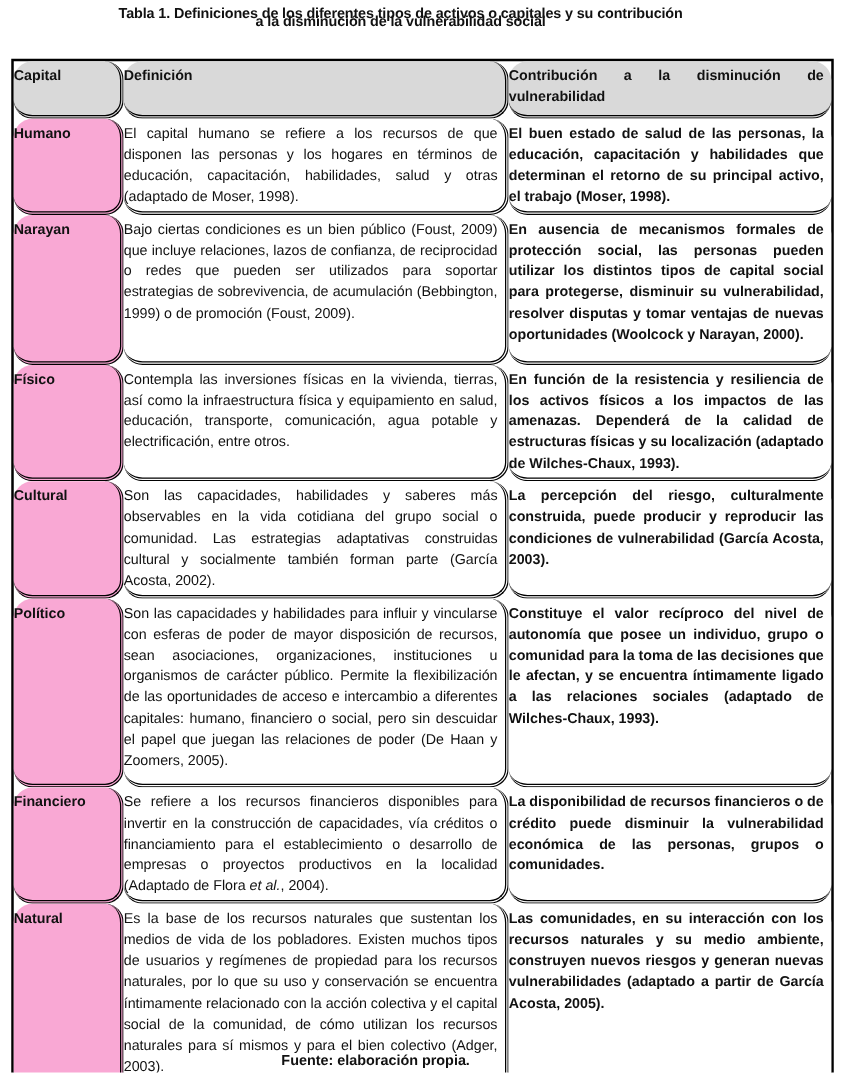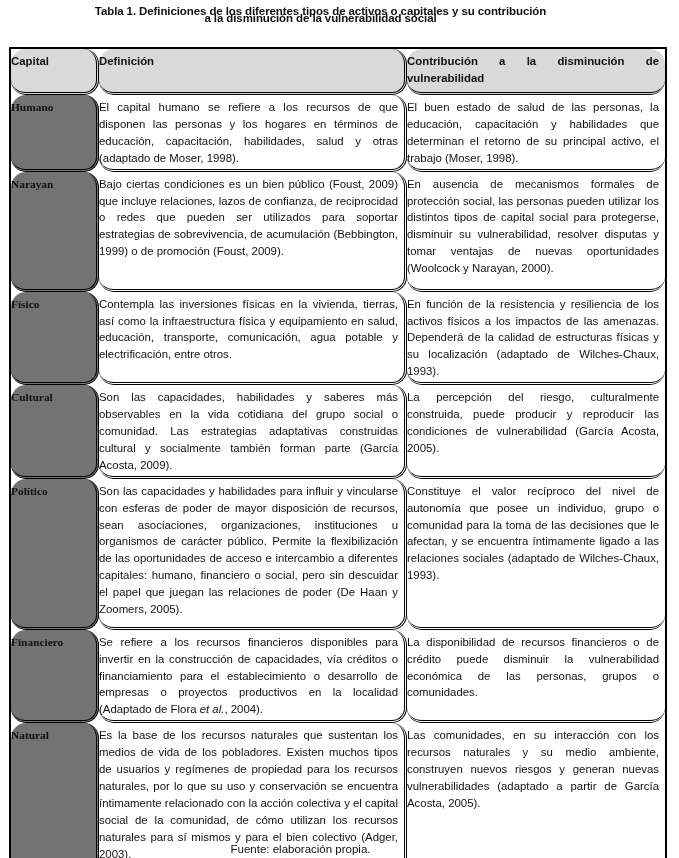--- a/index.html
+++ b/index.html
@@ -29,28 +29,28 @@
       border-radius: 15px;
     }
     table.main tr td:last-child, table.main tr th:last-child { border-right: none; }
     table.main tr:last-child td { border-bottom: none; }
     table.main th {
       background: #d9d9d9; font-weight: bold; text-align: left;
       font-size: 11.4px;
     }
     table.main th.c3 { text-align: justify; text-align-last: left; }
     td.label {
-      background: #737373; font-weight: bold; text-align: left; width: 79px; font-family: Liberation Serif, serif;
+      background: #f9a8d4; font-weight: bold; text-align: left; width: 79px;
     }
     td.def { width: 299px; background: #fff; margin-top: 40px; }
-    td.contrib { background: #fff; }
+    td.contrib { background: #fff; font-weight: bold; }
     .hdr-row th { height: 37px; }
     .source {
       position: absolute; top: 843px; left: 0; width: 601px; text-align: center;
-      font-size: 11.5px; color: #111;
+      font-size: 11.5px; color: #111; font-weight: bold;
     }
     em { }
   </style>
 </head>
 <body>
 
 <div class="caption cap1">Tabla 1. Definiciones de los diferentes tipos de activos o capitales y su contribución</div>
 <div class="caption cap2">a la disminución de la vulnerabilidad social</div>
 
 <table class="main">
@@ -70,22 +70,22 @@
     <td class="def">Bajo ciertas condiciones es un bien público (Foust, 2009) que incluye relaciones, lazos de confianza, de reciprocidad o redes que pueden ser utilizados para soportar estrategias de sobrevivencia, de acumulación (Bebbington, 1999) o de promoción (Foust, 2009).</td>
     <td class="contrib">En ausencia de mecanismos formales de protección social, las personas pueden utilizar los distintos tipos de capital social para protegerse, disminuir su vulnerabilidad, resolver disputas y tomar ventajas de nuevas oportunidades (Woolcock y Narayan,  2000).</td>
   </tr>
   <tr style="height:84px">
     <td class="label">Físico</td>
     <td class="def">Contempla las inversiones físicas en la vivienda, tierras, así como la infraestructura física y equipamiento en salud, educación, transporte, comunicación, agua potable y electrificación, entre otros.</td>
     <td class="contrib">En función de la resistencia y resiliencia de los activos físicos a los impactos de las amenazas. Dependerá de la calidad de estructuras físicas y  su localización (adaptado de Wilches-Chaux, 1993).</td>
   </tr>
   <tr style="height:84px">
     <td class="label">Cultural</td>
-    <td class="def">Son las capacidades, habilidades y saberes más observables en la vida cotidiana del grupo social o comunidad. Las estrategias adaptativas construidas cultural y socialmente también forman parte (García Acosta, 2009).</td>
-    <td class="contrib">La percepción del riesgo, culturalmente construida,  puede producir y reproducir las condiciones de vulnerabilidad (García Acosta, 2005).</td>
+    <td class="def">Son las capacidades, habilidades y saberes más observables en la vida cotidiana del grupo social o comunidad. Las estrategias adaptativas construidas cultural y socialmente también forman parte (García Acosta, 2002).</td>
+    <td class="contrib">La percepción del riesgo, culturalmente construida,  puede producir y reproducir las condiciones de vulnerabilidad (García Acosta, 2003).</td>
   </tr>
   <tr style="height:151px">
     <td class="label">Político</td>
     <td class="def">Son las capacidades y habilidades para influir y vincularse con esferas de poder de mayor disposición de recursos, sean asociaciones, organizaciones, instituciones  u  organismos de carácter público. Permite la flexibilización de las oportunidades de acceso e intercambio a diferentes capitales: humano, financiero o social, pero sin descuidar el papel que juegan las relaciones de poder (De Haan y Zoomers, 2005).</td>
     <td class="contrib">Constituye el valor recíproco del nivel de autonomía que posee un individuo, grupo o comunidad para la toma de las decisiones que le afectan, y se encuentra íntimamente ligado a las relaciones sociales (adaptado de Wilches-Chaux, 1993).</td>
   </tr>
   <tr style="height:84px">
     <td class="label">Financiero</td>
     <td class="def"><span>Se refiere a los recursos financieros disponibles para invertir en la construcción de capacidades, vía créditos o financiamiento para el establecimiento o desarrollo de empresas o proyectos productivos en la localidad (Adaptado de Flora </span><em>et al.</em><span>, 2004).</span></td>
     <td class="contrib">La disponibilidad de recursos financieros o de crédito puede disminuir la vulnerabilidad económica de las personas, grupos o comunidades.</td>

